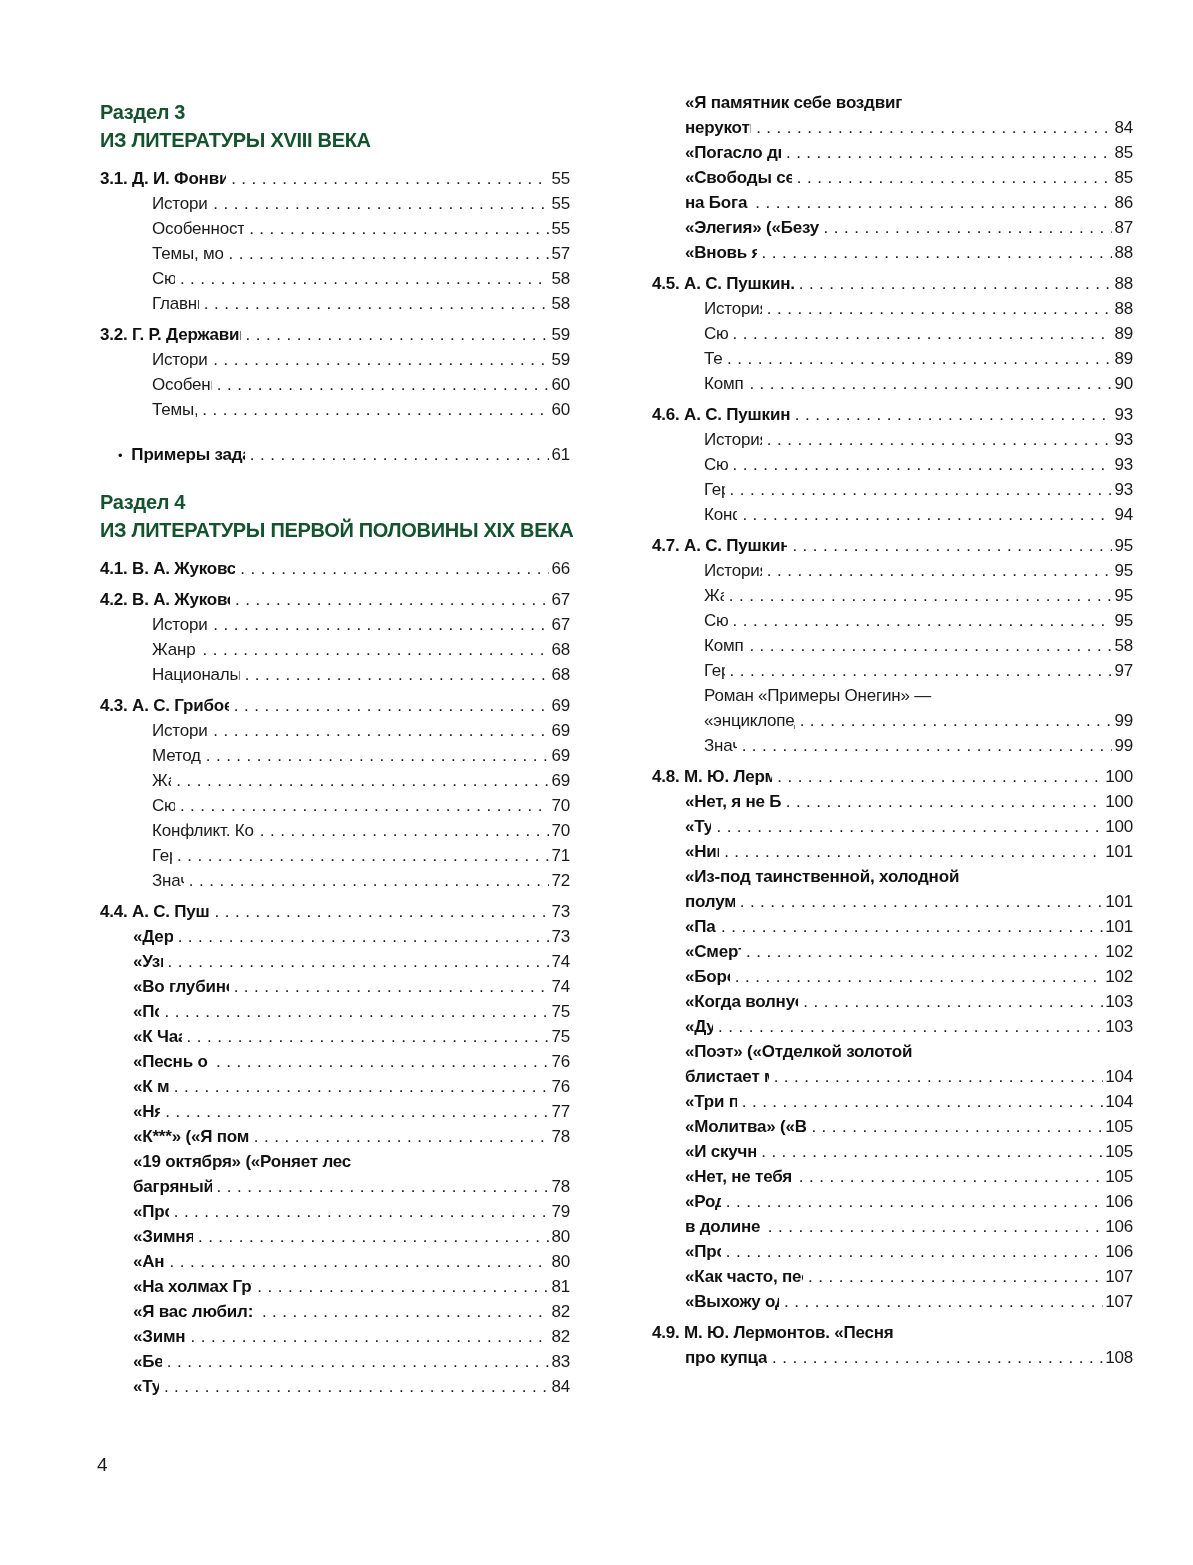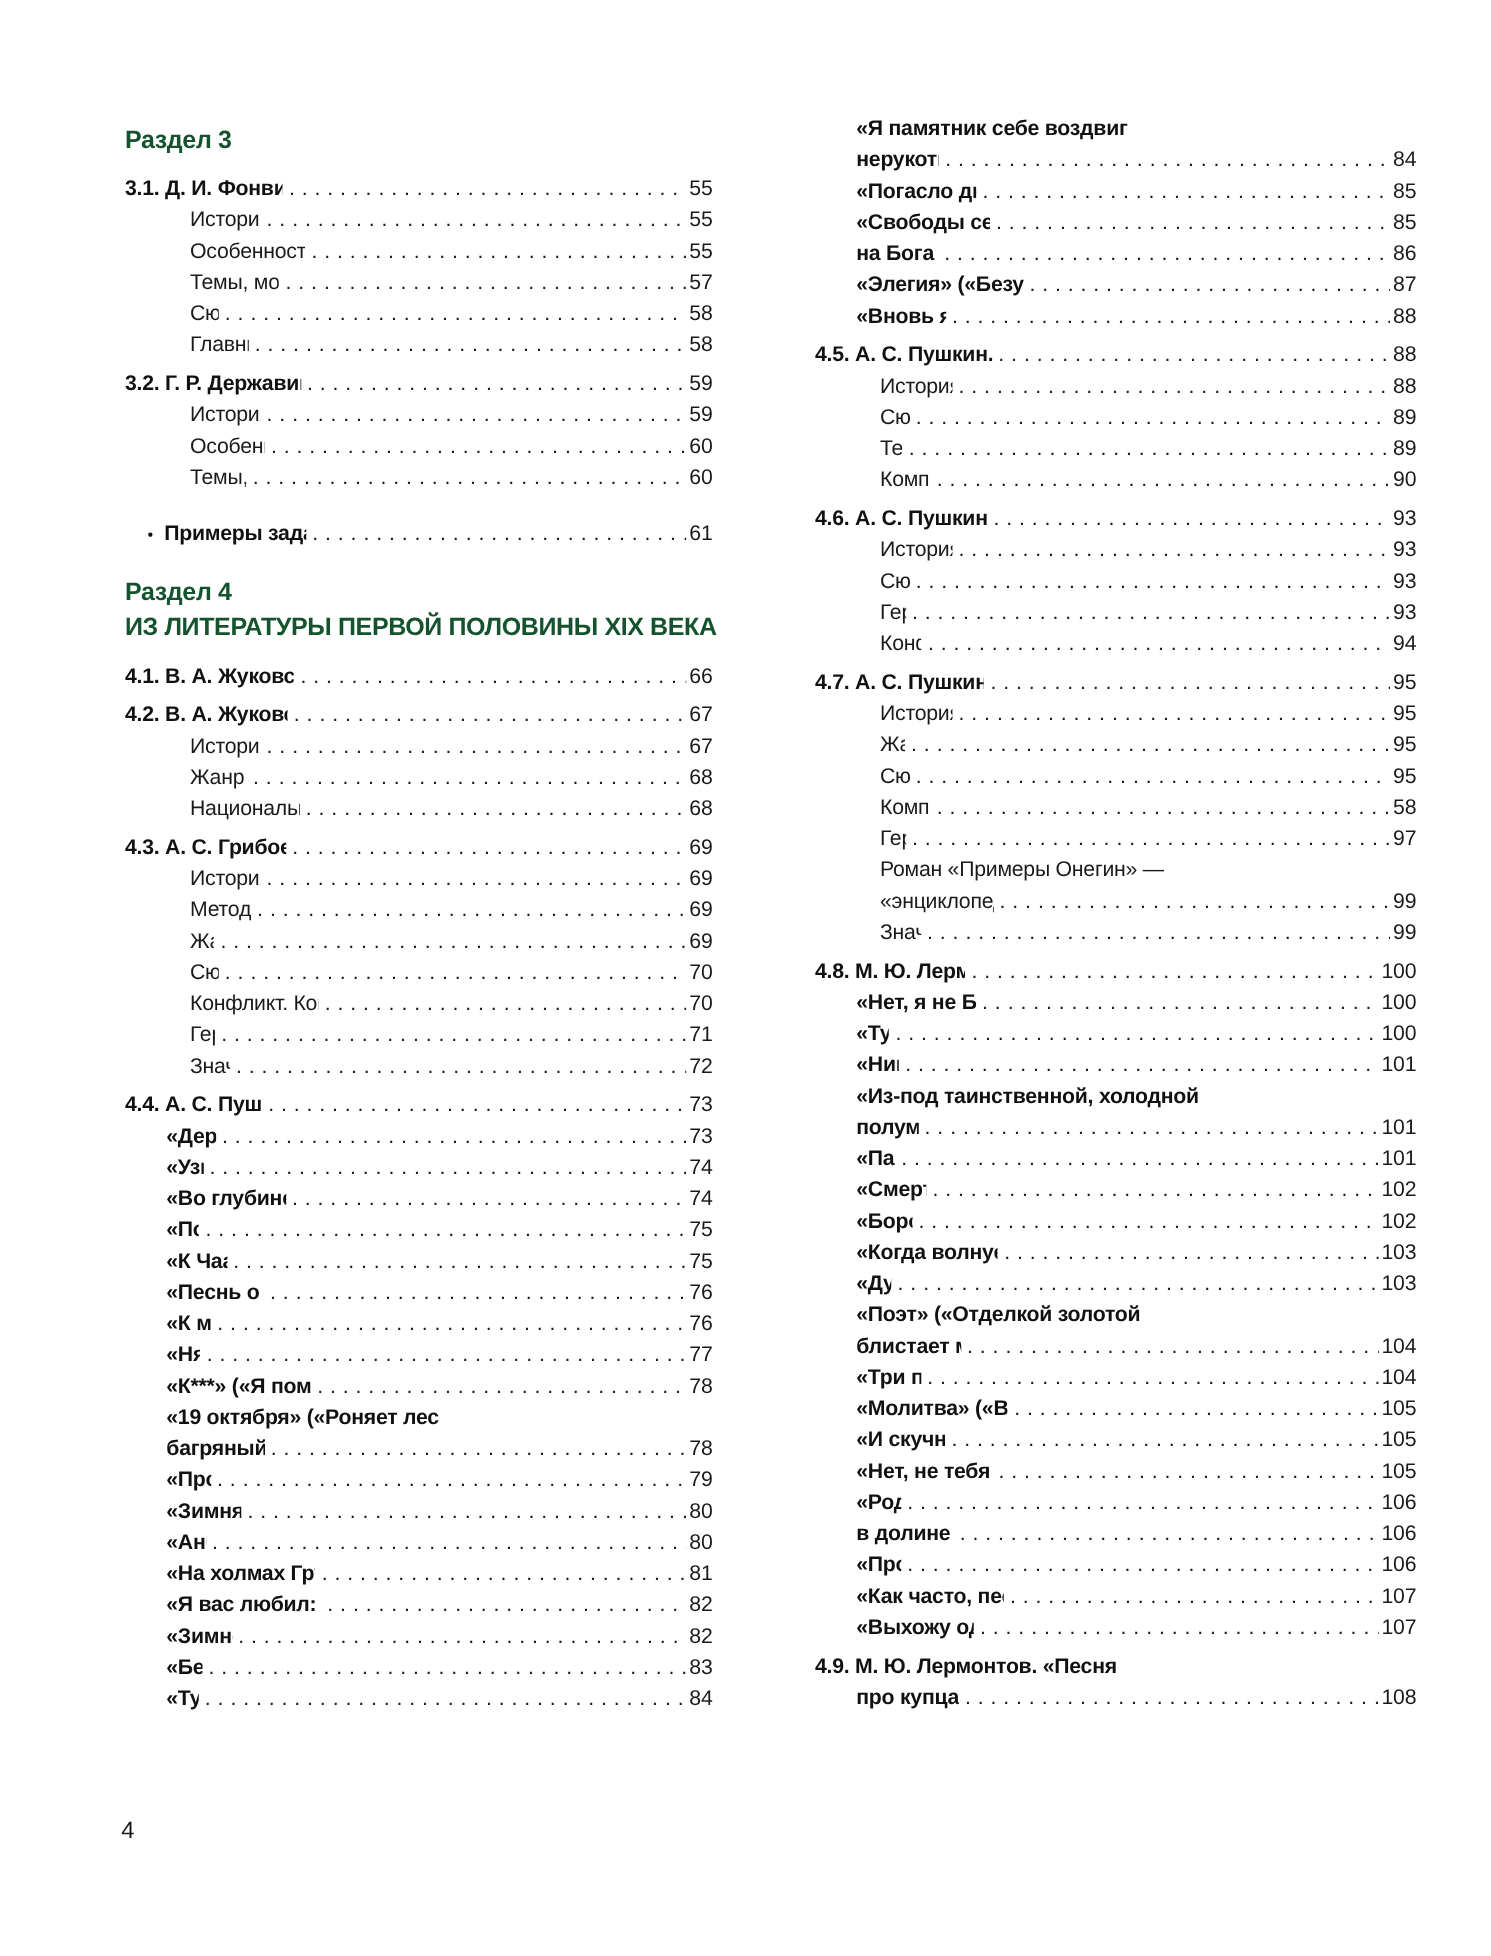--- a/index.html
+++ b/index.html
@@ -49,20 +49,21 @@
     font-size:19px;line-height:25px;font-weight:400;color:#1a1a1a;
   }
 </style>
 </head>
 <body>
 
 <div class="page">
   <div class="col col-left">
       <div class="section-header">
         <div class="section-line">Раздел 3</div>
+        <div class="section-line">ИЗ ЛИТЕРАТУРЫ XVIII ВЕКА</div>
       </div>
       <div class="entry type-ch">
         <div class="row indent-0">
           <span class="label bold">3.1. Д. И. Фонвизин. Пьеса «Недоросль»</span>
           <span class="dots"></span>
           <span class="pagenum">55</span>
         </div>
       </div>
       <div class="entry type-sub">
         <div class="row indent-2">

